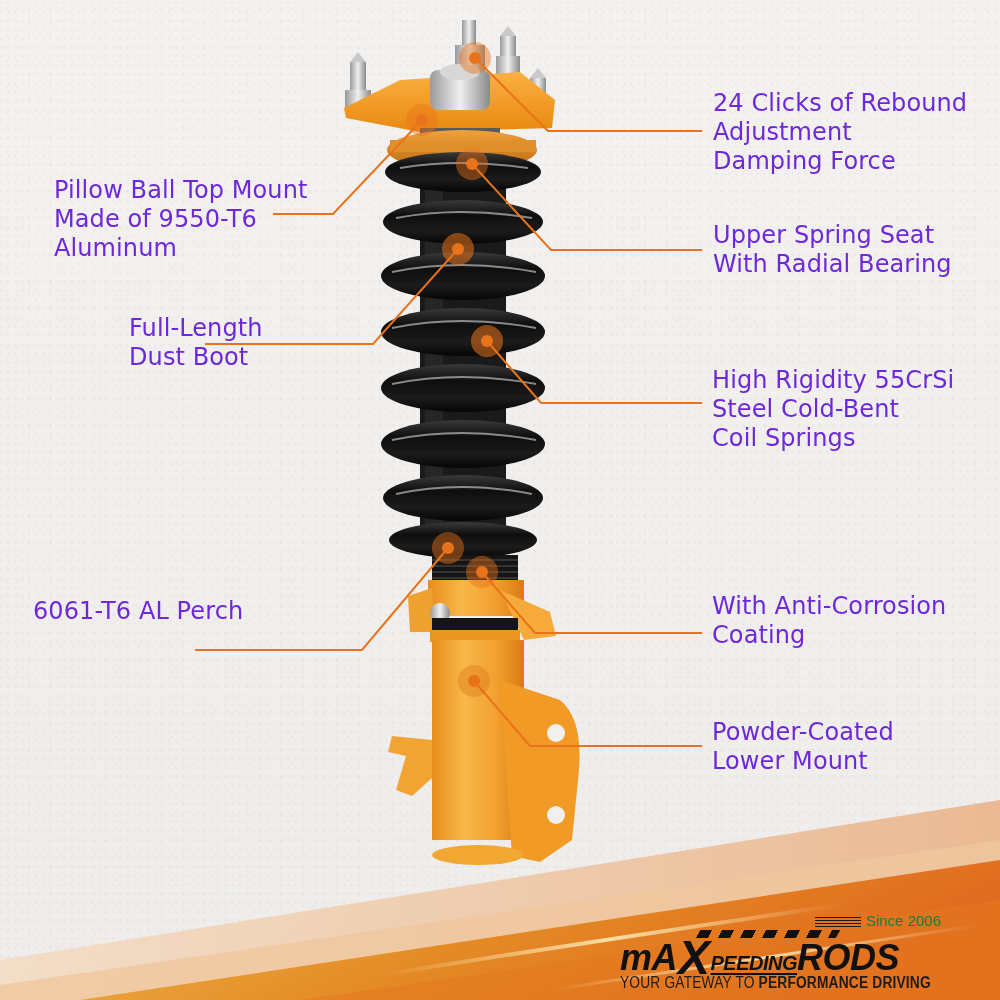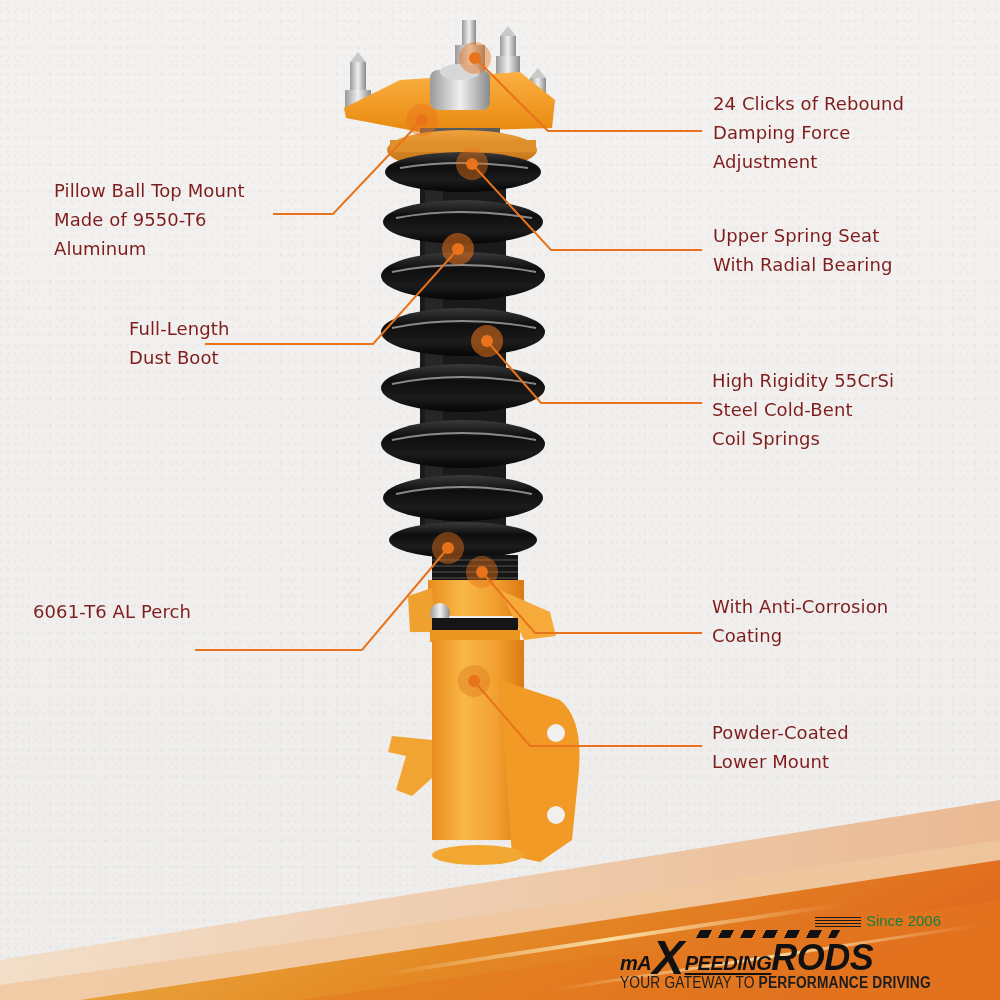--- a/index.html
+++ b/index.html
@@ -12,24 +12,24 @@
   }
   .paper {
     position: absolute; inset: 0;
     background:
       radial-gradient(circle at 20% 30%, rgba(0,0,0,0.025) 0 1px, transparent 2px) 0 0/7px 9px,
       radial-gradient(circle at 60% 70%, rgba(0,0,0,0.02) 0 1px, transparent 2px) 0 0/11px 13px,
       linear-gradient(180deg, #f3f2f0 0%, #eeedeb 100%);
   }
   .label {
     position: absolute;
-    font-size: 18px;
+    font-size: 24px;
     line-height: 29px;
     letter-spacing: 0.1px;
-    color: #7f1d1d;
+    color: #6d28d9;
     white-space: nowrap;
   }
   .label span { display: block; }
   svg.overlay { position: absolute; left: 0; top: 0; }
 
   
   .banner {
     position: absolute; left: 0; top: 0; width: 1000px; height: 1000px;
     pointer-events: none;
   }
@@ -46,21 +46,21 @@
     background: repeating-linear-gradient(180deg, #1a1a1a 0 1px, transparent 1px 3px);
   }
   .brand-logo {
     position: absolute; left: 2px; top: 14px;
     font-family: "Liberation Sans", sans-serif;
     font-weight: bold; font-style: italic;
     color: #111;
     white-space: nowrap;
     letter-spacing: -0.5px;
   }
-  .brand-logo .ma { font-size: 20px; font-style: italic; }
+  .brand-logo .ma { font-size: 36px; font-style: italic; }
   .brand-logo .x { font-size: 48px; position: relative; top: 4px; margin: 0 1px; }
   .brand-logo .peeding { font-size: 20px; text-decoration: underline; text-underline-offset: 3px; }
   .brand-logo .rods { font-size: 36px; }
   .brand-flags {
     position: absolute; left: 80px; top: 18px; width: 140px; height: 8px;
     background: repeating-linear-gradient(90deg, #111 0 12px, transparent 12px 22px);
     transform: skewX(-30deg);
   }
   .brand-tagline {
     position: absolute; left: 2px; top: 62px;
@@ -232,22 +232,22 @@
       <circle cx="448" cy="548" r="6" fill="#e8731a"></circle>
     <circle cx="482" cy="572" r="16" fill="#e8731a" opacity="0.45"></circle>
       <circle cx="482" cy="572" r="6" fill="#e8731a"></circle>
     <circle cx="474" cy="681" r="16" fill="#d86a10" opacity="0.35"></circle>
       <circle cx="474" cy="681" r="6" fill="#e8731a"></circle>
   </g>
 </svg>
 
 <div class="label" style="left:713px; top:89px;">
   <span>24 Clicks of Rebound</span>
+  <span>Adjustment</span>
   <span>Damping Force</span>
-  <span>Adjustment</span>
 </div>
 
 <div class="label" style="left:54px; top:176px;">
   <span>Pillow Ball Top Mount</span>
   <span>Made of 9550-T6</span>
   <span>Aluminum</span>
 </div>
 
 <div class="label" style="left:713px; top:221px;">
   <span>Upper Spring Seat</span>

